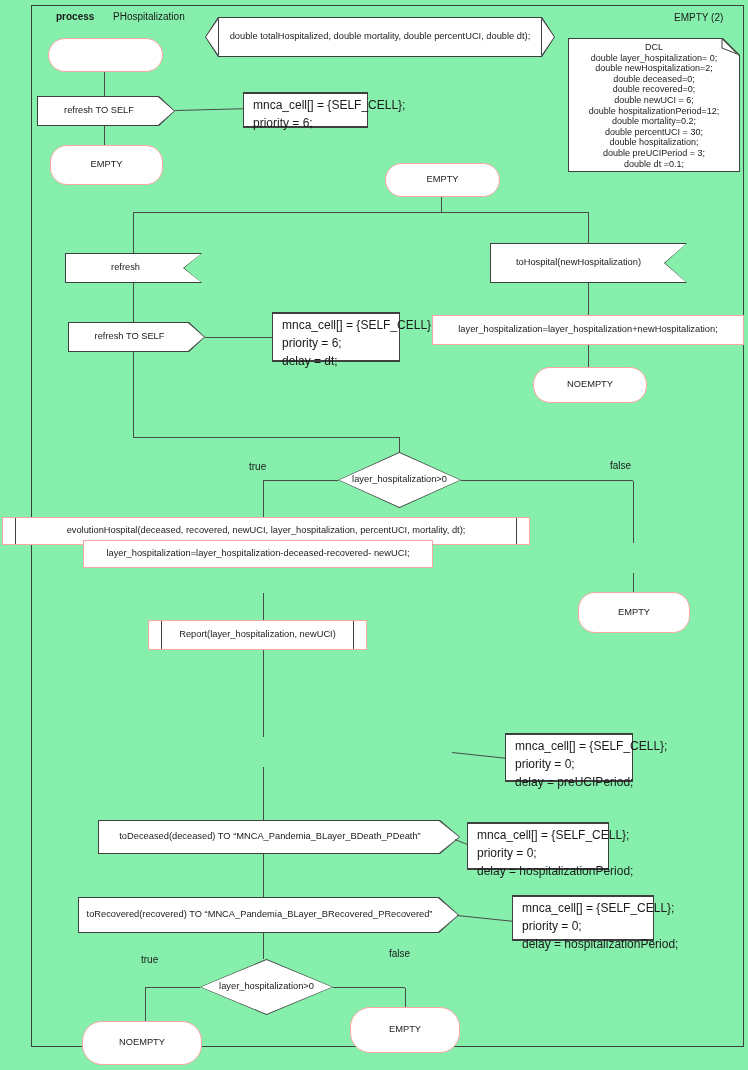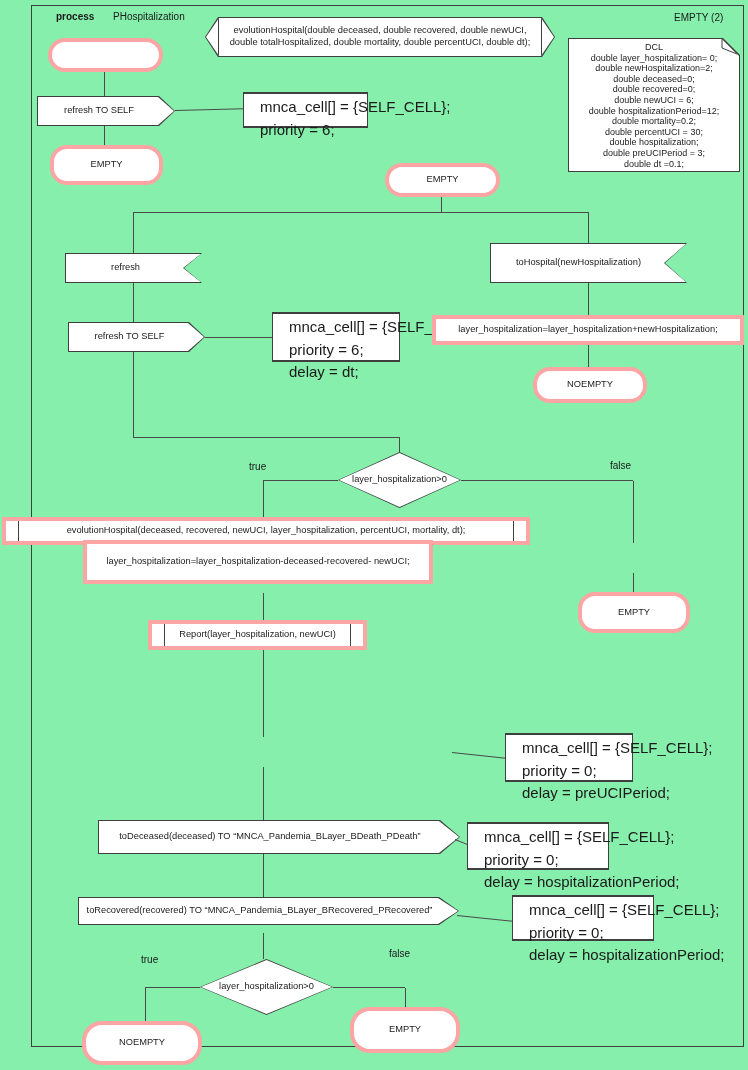--- a/index.html
+++ b/index.html
@@ -5,38 +5,38 @@
   * { margin:0; padding:0; box-sizing:border-box; }
   html,body { background:#fff; }
   #canvas {
     position:relative; width:748px; height:1070px; background:#86efac;
     font-family:Liberation Sans, sans-serif; color:#1a1a1a; overflow:hidden;
   }
   .abs { position:absolute; }
   .lbl { position:absolute; font-size:10px; white-space:nowrap; }
   .bold { font-weight:bold; }
   
-  .box { position:absolute; background:#fff; border:4px solid #fca5a5;
+  .box { position:absolute; background:#fff; border:1px solid #fca5a5;
          display:flex; align-items:center; justify-content:center; text-align:center;
          font-size:9.3px; line-height:1.25; }
   
   .st { border-radius:17px; }
   
   .proc::before, .proc::after { content:""; position:absolute; top:0; bottom:0; width:0;
          border-left:1px solid #3f3f3f; }
   .proc::before { left:12px; } .proc::after { right:12px; }
   
   .cp { position:absolute; background:#3f3f3f; clip-path:var(--cp); }
   .cp > .in { position:absolute; inset:1px; background:#fff; clip-path:var(--cp);
          display:flex; align-items:center; justify-content:center; text-align:center;
          font-size:9.3px; line-height:1.25; }
   
   .note { position:absolute; background:#fff; border:1px solid #3f3f3f;
           border-top-width:2px; border-bottom-width:2px;
-          font-size:15px; line-height:1.5; padding:2px 16px; white-space:nowrap; }
+          font-size:12px; line-height:1.5; padding:2px 9px; white-space:nowrap; }
   
   .hl { position:absolute; height:1px; background:#4a4a4a; }
   .vl { position:absolute; width:1px; background:#4a4a4a; }
   .rot { transform-origin:left center; }
   .vbar { position:absolute; top:0; bottom:0; width:1px; background:#3f3f3f; }
   .dcltext { position:absolute; inset:1px; padding:2px 16px; font-size:9px;
              line-height:10.6px; white-space:nowrap; }
   .dia-label { font-size:9px; padding:0 6px; }
 </style>
 </head>
@@ -67,21 +67,20 @@
 
   <div class="vl" style="left:104px;top:126px;height:22px;"></div>
   <div class="box st" style="left:50px;top:145px;width:113px;height:40px;">
       <span>EMPTY</span>
     </div>
 
   <div class="cp" style="left:205px;top:17px;width:350px;height:40px;--cp:polygon(13px 0, calc(100% - 13px) 0, 100% 50%, calc(100% - 13px) 100%, 13px 100%, 0 50%);">
     <div class="in" style="flex-direction:column;">
       <div class="vbar" style="left:12px;"></div>
         <div class="vbar" style="right:12px;"></div>
-      <div>evolutionHospital(double deceased, double recovered, double newUCI,</div>
       <div>double totalHospitalized, double mortality, double percentUCI, double dt);</div>
     </div>
   </div>
 
   <div class="cp" style="left:568px;top:38px;width:172px;height:134px;--cp:polygon(0 0, calc(100% - 17px) 0, 100% 17px, 100% 100%, 0 100%);">
     <div class="in">
       <div class="dcltext">
         <div>DCL</div>
         <div>double layer_hospitalization= 0;</div>
         <div>double newHospitalization=2;</div>
@@ -152,21 +151,21 @@
   </div>
   <span class="lbl" style="left:249px;top:461px;">true</span>
   <span class="lbl" style="left:610px;top:460px;">false</span>
 
   <div class="hl" style="left:263px;top:480px;width:75px;"></div>
   <div class="vl" style="left:263px;top:481px;height:36px;"></div>
   <div class="box proc" style="left:2px;top:517px;width:528px;height:28px;">
       <span>evolutionHospital(deceased, recovered, newUCI, layer_hospitalization, percentUCI, mortality, dt);</span>
     </div>
   <div class="vl" style="left:263px;top:545px;height:20px;"></div>
-  <div class="box" style="left:83px;top:540px;width:350px;height:44px;">
+  <div class="box" style="left:83px;top:540px;width:350px;height:28px;">
       <span>layer_hospitalization=layer_hospitalization-deceased-recovered- newUCI;</span>
     </div>
   <div class="vl" style="left:263px;top:593px;height:27px;"></div>
   <div class="box proc" style="left:148px;top:620px;width:219px;height:30px;">
       <span>Report(layer_hospitalization, newUCI)</span>
     </div>
   <div class="vl" style="left:263px;top:650px;height:87px;"></div>
 
   <div class="hl rot" style="left:452px;top:752px;width:54px;transform:rotate(6deg);"></div>
   <div class="note" style="left:505px;top:733px;width:128px;height:49px;">
@@ -182,21 +181,21 @@
       </div>
   </div>
   <div class="hl rot" style="left:455px;top:839px;width:15px;transform:rotate(22deg);"></div>
   <div class="note" style="left:467px;top:822px;width:142px;height:48px;">
     <div>mnca_cell[] = {SELF_CELL};</div>
     <div>priority = 0;</div>
     <div>delay = hospitalizationPeriod;</div>
   </div>
   <div class="vl" style="left:263px;top:854px;height:43px;"></div>
 
-  <div class="cp" style="left:78px;top:897px;width:381px;height:28px;--cp:polygon(0 0, calc(100% - 20px) 0, 100% 50%, calc(100% - 20px) 100%, 0 100%);">
+  <div class="cp" style="left:78px;top:897px;width:381px;height:36px;--cp:polygon(0 0, calc(100% - 20px) 0, 100% 50%, calc(100% - 20px) 100%, 0 100%);">
     <div class="in" style="padding-right:18px;">
         <span>toRecovered(recovered) TO “MNCA_Pandemia_BLayer_BRecovered_PRecovered”</span>
       </div>
   </div>
   <div class="hl rot" style="left:457px;top:915px;width:56px;transform:rotate(6deg);"></div>
   <div class="note" style="left:512px;top:895px;width:142px;height:46px;">
     <div>mnca_cell[] = {SELF_CELL};</div>
     <div>priority = 0;</div>
     <div>delay = hospitalizationPeriod;</div>
   </div>

